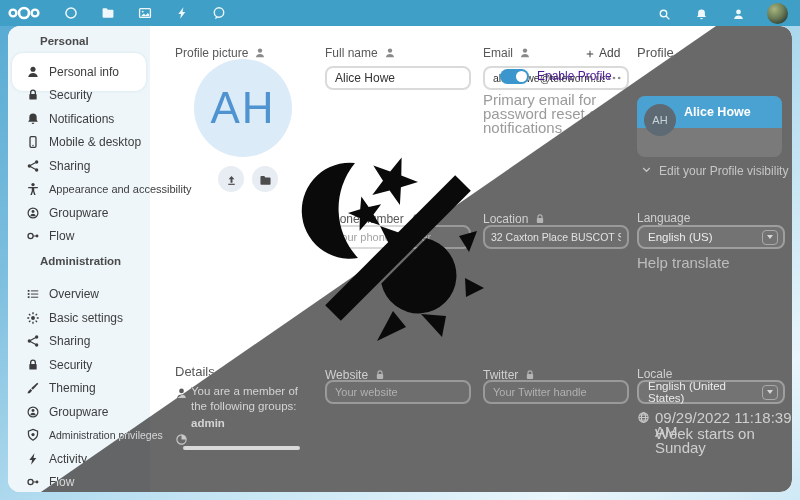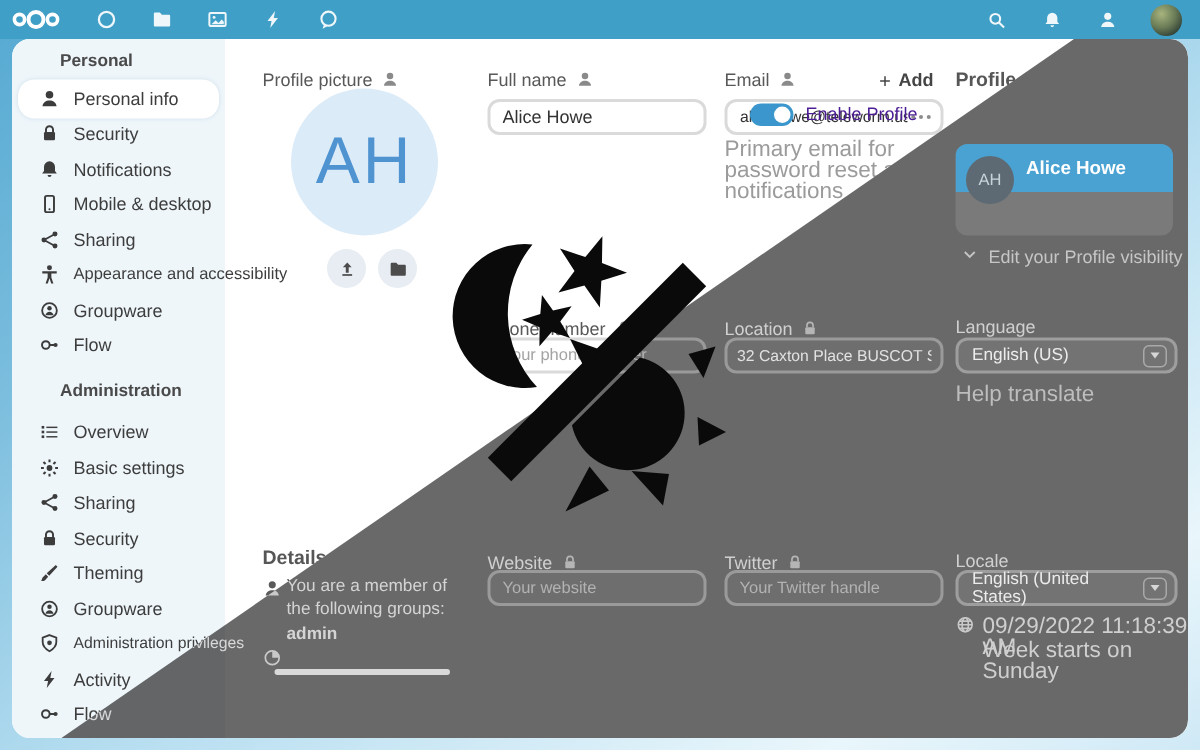--- a/index.html
+++ b/index.html
@@ -11,28 +11,28 @@
 .logo{margin-left:7px;width:34px;height:18px;display:flex;align-items:center}
 .tic{width:14px;height:14px;margin-left:23px;color:#fff;opacity:.92}
 .ric{width:13px;height:13px;margin-left:24px;color:#fff;opacity:.92}
 .spacer{margin-left:auto}
 .uavatar{width:21px;height:21px;border-radius:50%;margin-left:22px;margin-right:12px;
 background:radial-gradient(circle at 35% 30%,#a8b47e,#6b7d58 45%,#39493b 75%,#232d26)}
 
 .app{position:absolute;left:8px;top:26px;width:784px;height:466px;border-radius:12px;overflow:hidden;background:#fff;z-index:1}
 .sidebar{position:absolute;left:0;top:0;width:142px;height:466px;background:#eef6fa}
 .stitle{position:absolute;left:32px;font-size:11.5px;font-weight:bold;color:#4a4a4a}
-.srow{position:absolute;left:4px;width:134px;height:26px;border-radius:11px;display:flex;align-items:center;padding-left:14px;cursor:pointer}
+.srow{position:absolute;left:4px;width:134px;height:38px;border-radius:11px;display:flex;align-items:center;padding-left:14px;cursor:pointer}
 .srow .sic{width:14px;height:14px;color:#3c3c3c;flex:0 0 auto}
 .srow .slb{font-size:12px;color:#3d3d3d;margin-left:9px;white-space:nowrap}
 .srow.active{background:#fff;box-shadow:0 0 3px rgba(120,160,190,.25)}
 
 .lbl{position:absolute;height:14px;display:flex;align-items:center;gap:6px;font-size:12px;color:#585858}
 .scp{width:12px;height:12px;color:#8a8a8a}
-.hd{position:absolute;font-size:13px;font-weight:bold;color:#565656}
+.hd{position:absolute;font-size:13px;font-weight:normal;color:#565656}
 .inp{position:absolute;height:24px;border:2px solid #dadada;border-radius:8px;background:#fff;font-size:12px;color:#333;padding:0 8px;font-family:inherit;outline:none}
 .inp::placeholder{color:#a3a3a3}
 .inp.small{font-size:10.5px;padding:0 6px}
 .note{position:absolute;font-size:15px;color:#9b9b9b;line-height:14px}
 
 .bigav{position:absolute;left:186px;top:33px;width:98px;height:98px;border-radius:50%;background:#dcebf8;display:flex;align-items:center;justify-content:center;font-size:44px;color:#4f93d1;letter-spacing:2px}
 .avbtn{position:absolute;width:26px;height:26px;border-radius:50%;background:#e7edf2;display:flex;align-items:center;justify-content:center;color:#4c4c4c;cursor:pointer}
 .avbtn .sic{width:13px;height:13px}
 
 .toggle{position:absolute;width:29px;height:15px;border-radius:8px;background:#3a96cc;cursor:pointer}
@@ -65,21 +65,21 @@
 .dark .pcard .pav{background:#5d6a73;color:#c8d4da}
 .dark .editlink{color:#c6c6c6}
 .dark .dtext{color:#d4d4d4}
 .dark .drow-ic{color:#c9c9c9}
 .dark .bar{background:#d9d9d9}
 .dark .srow .sic{color:#cfcfcf}
 .dark .srow .slb{color:#d8d8d8}
 
 .bigicon{position:absolute;left:300px;top:150px;width:195px;height:200px;z-index:50}
 .b{font-weight:bold}
-.addbtn{position:absolute;display:flex;align-items:center;gap:4px;font-size:12px;font-weight:bold;color:#454545;cursor:pointer}
+.addbtn{position:absolute;display:flex;align-items:center;gap:4px;font-size:12px;font-weight:normal;color:#454545;cursor:pointer}
 .addbtn .sic{width:10px;height:10px}
 .dots{position:absolute;width:18px;height:18px;color:#8d8d8d;cursor:pointer}
 </style>
 </head>
 <body>
 
 <div class="topbar">
   <span class="logo">
     <svg viewBox="0 0 34 18" width="34" height="18" fill="none" stroke="#fff">
       <circle cx="6" cy="9" r="3.4" stroke-width="2.4"></circle>

